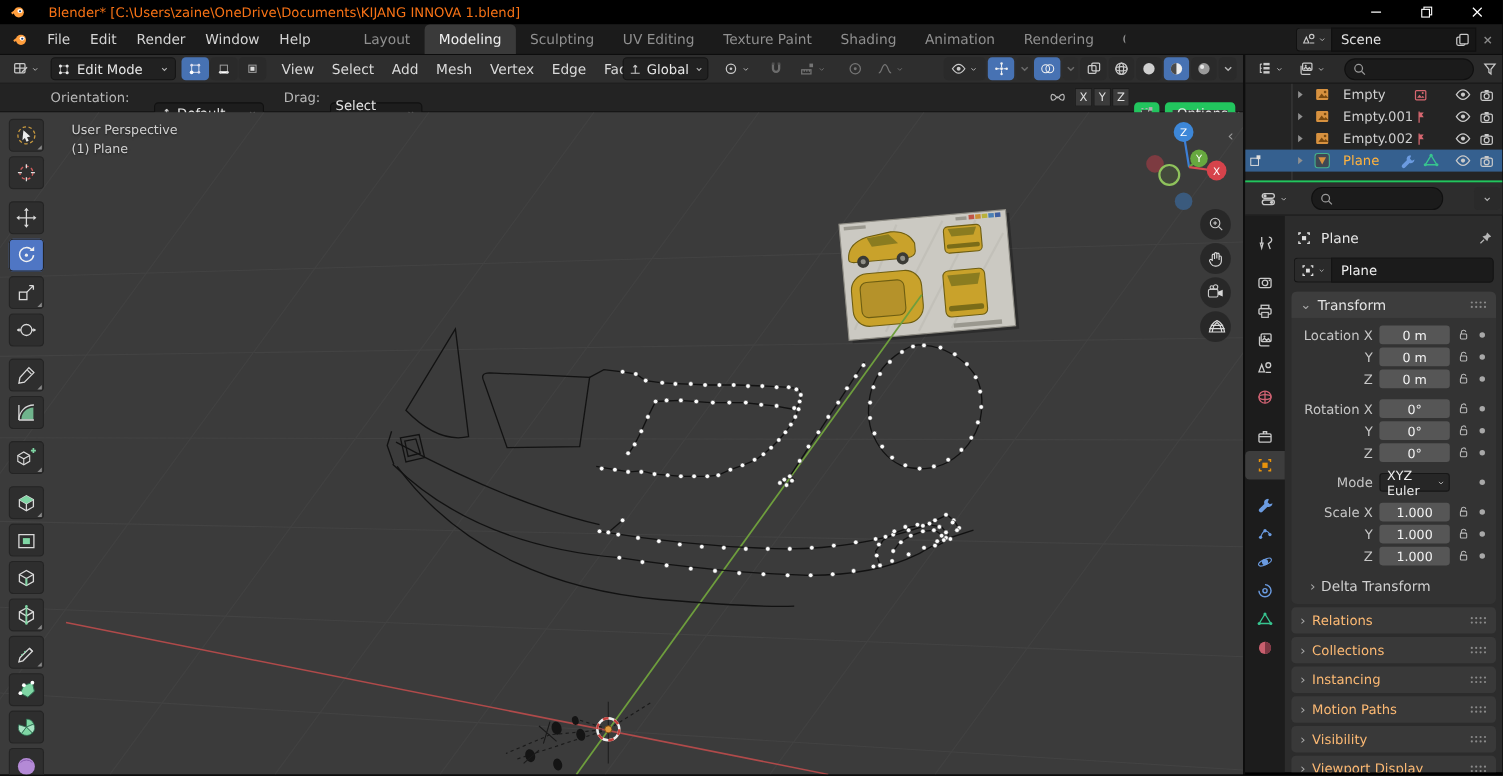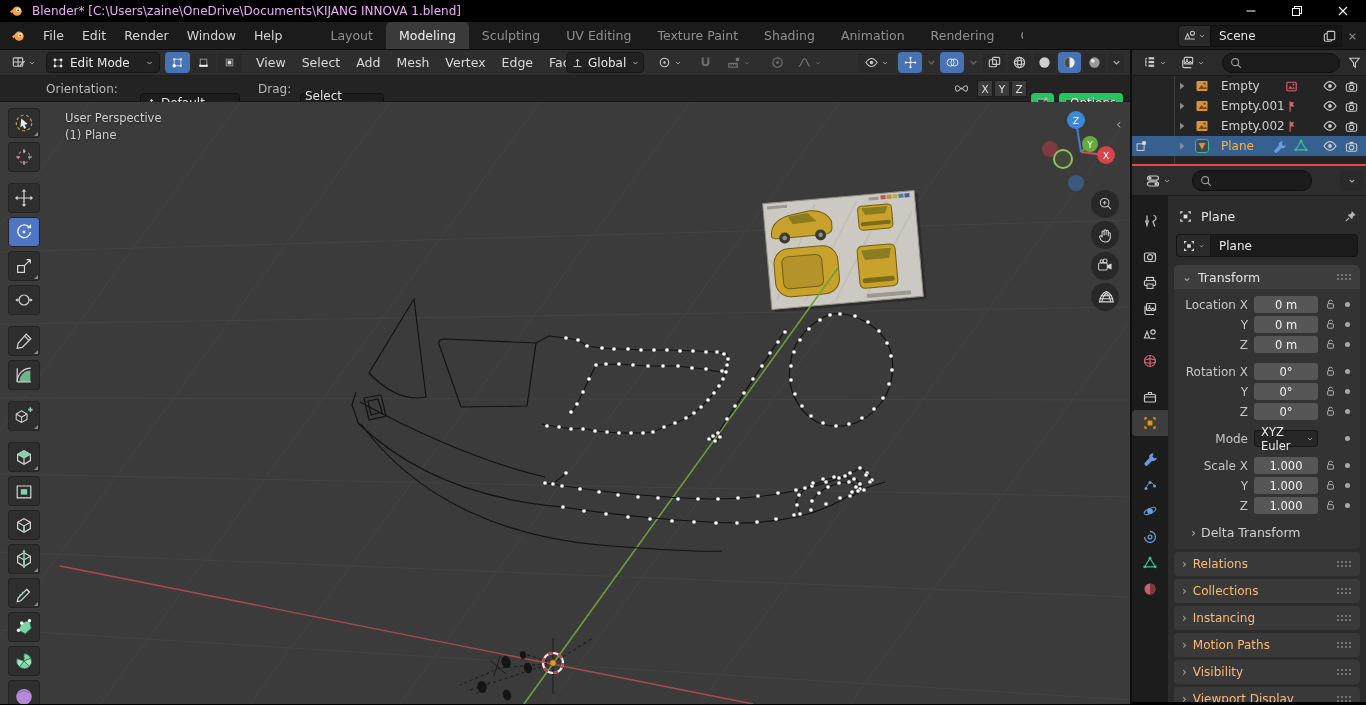--- a/index.html
+++ b/index.html
@@ -4,21 +4,21 @@
 <style>
   * { margin:0; padding:0; box-sizing:border-box; }
   html,body { width:1366px; height:705px; overflow:hidden; background:#000;
     font-family:"DejaVu Sans","Liberation Sans",sans-serif; font-size:12px; color:#d6d6d6;
     -webkit-font-smoothing:antialiased; }
   svg { display:block; }
   .ic { flex:0 0 auto; }
 
   
   #titlebar { height:22px; background:#000; display:flex; align-items:center; padding-left:8px; }
-  #titlebar .title-text { color:#f0abfc; font-size:12px; margin-left:8px; white-space:nowrap; }
+  #titlebar .title-text { color:#f97316; font-size:12px; margin-left:20px; white-space:nowrap; }
   #win-controls { margin-left:auto; display:flex; height:22px; }
   .win-btn { width:46px; height:22px; display:flex; align-items:center; justify-content:center; }
 
   
   #topbar { height:28px; background:#1b1b1b; display:flex; align-items:stretch; position:relative; border-bottom:1px solid #0d0d0d; }
   #topbar .logo-wrap { display:flex; align-items:center; padding:0 8px 0 10px; }
   #topbar-menus { display:flex; align-items:center; }
   .menu-item { padding:0 9px; color:#d5d5d5; font-size:12.5px; line-height:28px; }
   #workspace-tabs { display:flex; align-items:flex-end; margin-left:26px; max-width:706px; overflow:hidden; white-space:nowrap; }
   .ws-tab { padding:0 13px; height:27px; line-height:27px; color:#909090; font-size:12.5px; border-radius:5px 5px 0 0; }
@@ -66,21 +66,21 @@
   .tool-btn.gapafter { margin-bottom:11px; }
   .tool-btn.has-sub::after { content:""; position:absolute; right:2px; bottom:2px; border-left:4px solid transparent; border-bottom:4px solid #8a8a8a; }
   #nav-gizmo { position:absolute; left:1035px; top:5px; }
   #side-buttons { position:absolute; left:1091px; top:88px; }
   .side-btn { width:28px; height:28px; border-radius:50%; background:rgba(38,38,38,.85); margin-bottom:3px; display:flex; align-items:center; justify-content:center; }
   #collapse-arrow { position:absolute; left:1116px; top:14px; color:#9a9a9a; font-size:14px; }
 
   
   #ol-header { height:26px; background:#2a2a2a; position:relative; border-bottom:1px solid #181818; }
   #ol-search { position:absolute; left:90px; top:3px; width:118px; height:20px; background:#1b1b1b; border:1px solid #101010; border-radius:10px; display:flex; align-items:center; padding-left:6px; }
-  #outliner { height:90px; background:#242424; position:relative; overflow:hidden; border-bottom:2px solid #ef4444; }
+  #outliner { height:90px; background:#242424; position:relative; overflow:hidden; border-bottom:2px solid #22c55e; }
   #outliner::before { content:""; position:absolute; left:42px; top:0; bottom:0; width:1px; background:#3c3c3c; }
   .ol-row { position:relative; height:20px; display:flex; align-items:center; }
   .ol-row.selected { background:#35608f; }
   .ol-row .lbl { margin-left:5px; font-size:12px; color:#cfcfcf; }
   .ol-row.activeobj .lbl { color:#ffb23e; }
   .ol-arrow { position:absolute; left:44px; }
   .ol-icon { position:absolute; left:62px; }
   .ol-label { position:absolute; left:84px; font-size:12px; color:#cfcfcf; }
   .ol-badge1 { position:absolute; left:152px; }
   .ol-wrench { position:absolute; left:140px; }

